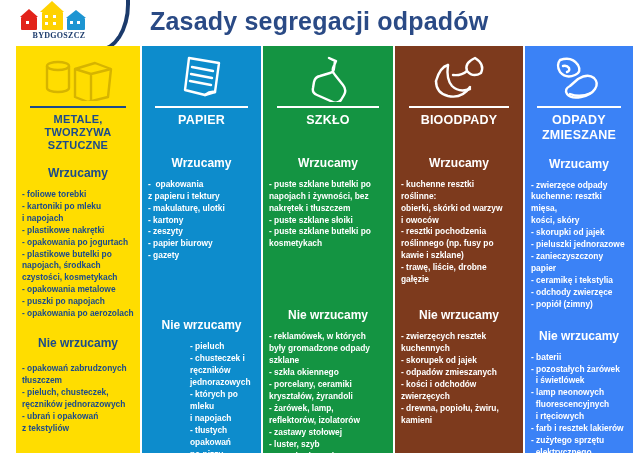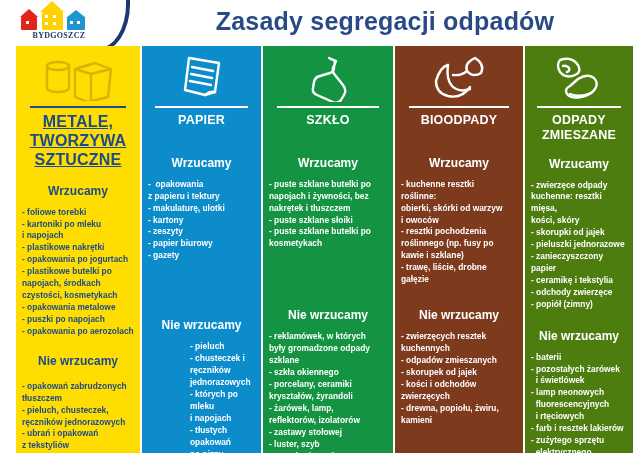--- a/index.html
+++ b/index.html
@@ -35,21 +35,21 @@
     font-family: Liberation Serif, serif;
   }
   .swoosh {
     position: absolute; left: 78px; top: -16px; width: 52px; height: 68px;
     border-right: 4px solid #1b3a6b;
     border-bottom: 4px solid #1b3a6b;
     border-radius: 0 0 60% 0/0 0 70% 0;
   }
   .title {
     position: absolute; left: 150px; top: 7px; width: 470px;
-    text-align: center;
+    text-align: left;
     font-size: 25px; font-weight: bold; color: #2a4a85;
     letter-spacing: .2px;
   }
 
   
   .cols { position: absolute; left: 0; top: 46px; width: 640px; height: 407px; display: flex; }
   .col { position: relative; height: 407px; color: #fff; padding: 0; overflow: hidden; }
   .col.spacer { background: #fff; }
 
   .icon-wrap { height: 58px; display: flex; align-items: center; justify-content: center; padding-top: 6px; }
@@ -59,25 +59,25 @@
     text-align: center; font-weight: bold; font-size: 12.5px;
     line-height: 1.18; padding: 0 4px; letter-spacing: .2px;
   }
   .sec-title { text-align: center; font-weight: bold; font-size: 12px; }
   .list { font-size: 8.4px; line-height: 1.42; padding: 0 6px; font-weight: bold; }
   .list div { white-space: pre-wrap; }
 
   
   .col-yellow { background: #ffdd00; color: #1c4b8b; }
   .col-yellow .rule { background: #1c4b8b; }
-  .col-yellow .cat-title { font-size: 16px; text-decoration: underline; }
+  .col-yellow .cat-title { font-size: 11px; }
   .col-blue   { background: #0d8ccc; }
   .col-green  { background: #149442; }
   .col-brown  { background: #7d3a1d; }
-  .col-gray   { background: #4d7c0f; }
+  .col-gray   { background: #3b82f6; }
 </style>
 </head>
 <body>
 
 <div id="page">
 
   <div class="header">
     <div class="logo">
       <div class="logo-houses">
         <div class="house h-red">
@@ -241,22 +241,22 @@
         <div>- resztki pochodzenia</div>
         <div>roślinnego (np. fusy po</div>
         <div>kawie i szklane)</div>
         <div>- trawę, liście, drobne</div>
         <div>gałęzie</div>
       </div>
       <div class="sec-title" style="margin-top:22px;">Nie wrzucamy</div>
       <div class="list" style="margin-top:9px;">
         <div>- zwierzęcych resztek</div>
         <div>kuchennych</div>
+        <div>- skorupek od jajek</div>
         <div>- odpadów zmieszanych</div>
-        <div>- skorupek od jajek</div>
         <div>- kości i odchodów</div>
         <div>zwierzęcych</div>
         <div>- drewna, popiołu, żwiru,</div>
         <div>kamieni</div>
       </div>
     </div>
 
     <div class="col spacer" style="width:2px;"></div>
 
     <div class="col col-gray" style="width:108px;">

